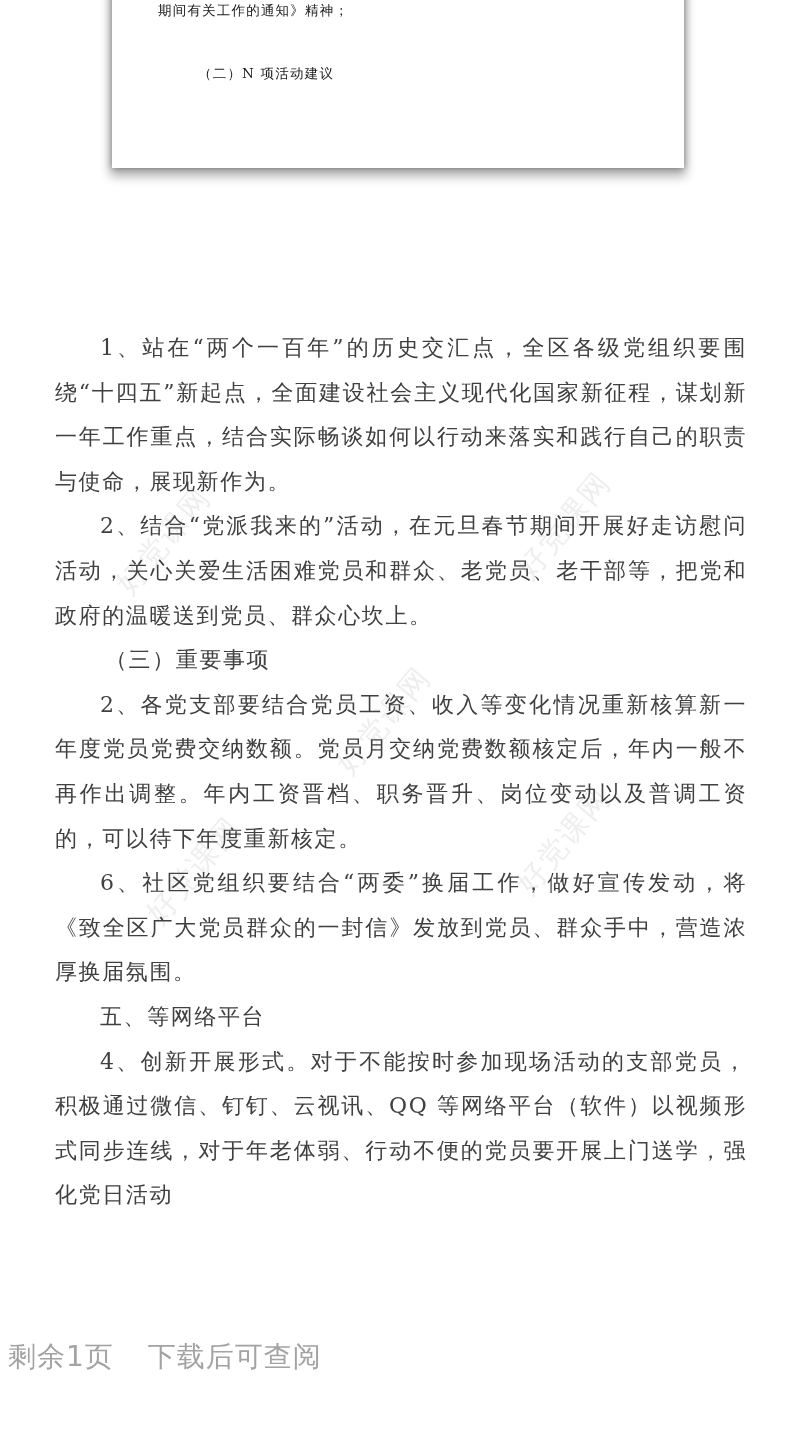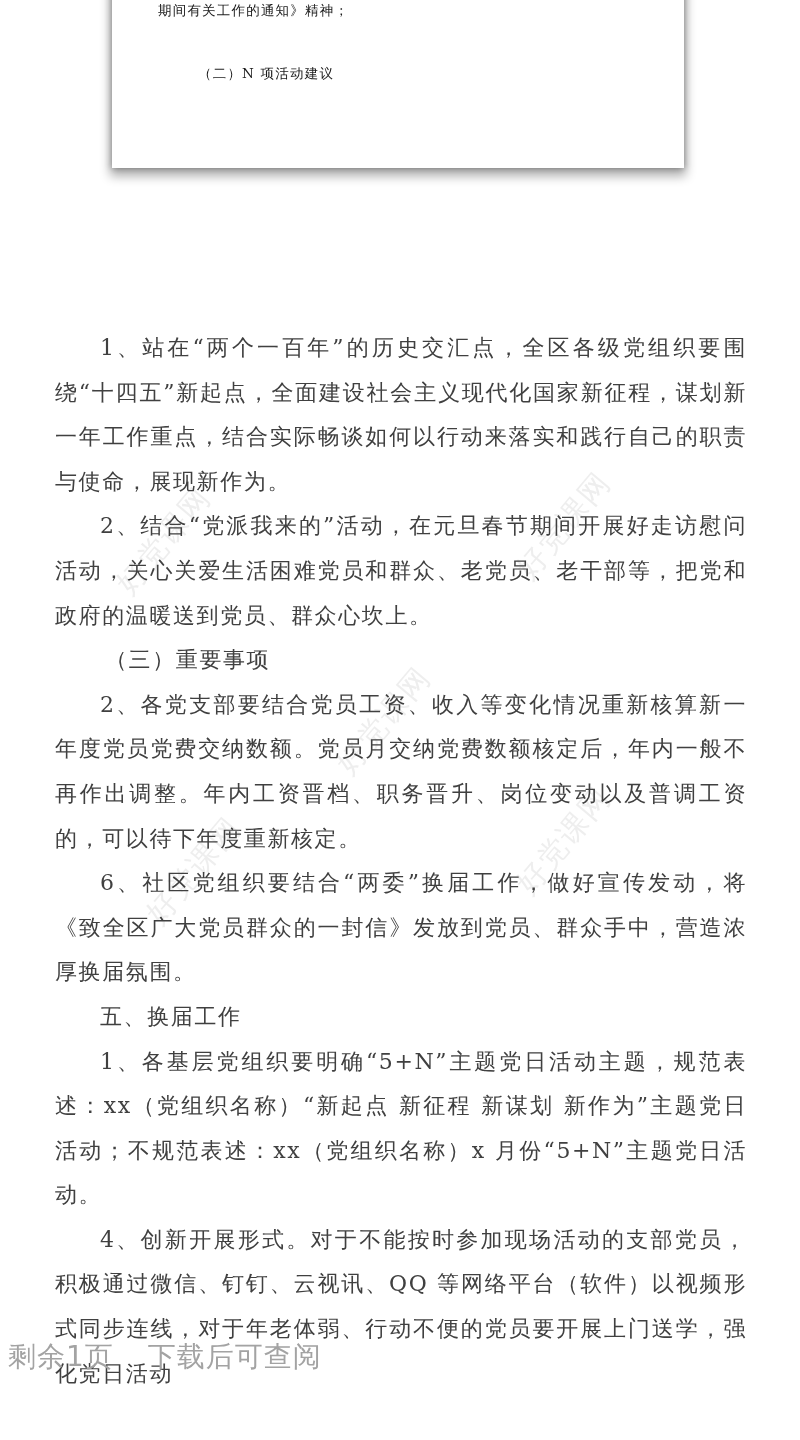--- a/index.html
+++ b/index.html
@@ -99,20 +99,19 @@
 <div class="watermark" style="left:320px; top:700px;">好党课网</div>
 <div class="watermark" style="left:130px; top:850px;">好党课网</div>
 <div class="watermark" style="left:500px; top:820px;">好党课网</div>
 
 <div class="doc-body">
   <p class="para">1、站在“两个一百年”的历史交汇点，全区各级党组织要围绕“十四五”新起点，全面建设社会主义现代化国家新征程，谋划新一年工作重点，结合实际畅谈如何以行动来落实和践行自己的职责与使命，展现新作为。</p>
   <p class="para">2、结合“党派我来的”活动，在元旦春节期间开展好走访慰问活动，关心关爱生活困难党员和群众、老党员、老干部等，把党和政府的温暖送到党员、群众心坎上。</p>
   <p class="para heading">（三）重要事项</p>
   <p class="para">2、各党支部要结合党员工资、收入等变化情况重新核算新一年度党员党费交纳数额。党员月交纳党费数额核定后，年内一般不再作出调整。年内工资晋档、职务晋升、岗位变动以及普调工资的，可以待下年度重新核定。</p>
   <p class="para">6、社区党组织要结合“两委”换届工作，做好宣传发动，将《致全区广大党员群众的一封信》发放到党员、群众手中，营造浓厚换届氛围。</p>
-  <p class="para heading-main">五、换届工作</p>
-  <p class="para">1、各基层党组织要明确“5+N”主题党日活动主题，规范表述：xx（党组织名称）“新起点 新征程 新谋划 新作为”主题党日活动；不规范表述：xx（党组织名称）x 月份“5+N”主题党日活动。</p>
+  <p class="para heading-main">五、等网络平台</p>
   <p class="para">4、创新开展形式。对于不能按时参加现场活动的支部党员，积极通过微信、钉钉、云视讯、QQ 等网络平台（软件）以视频形式同步连线，对于年老体弱、行动不便的党员要开展上门送学，强化党日活动</p>
 </div>
 
 <div class="footer-prompt">
   <span>剩余1页</span><span class="gap"></span><span>下载后可查阅</span>
 </div>
 
 </body></html>

